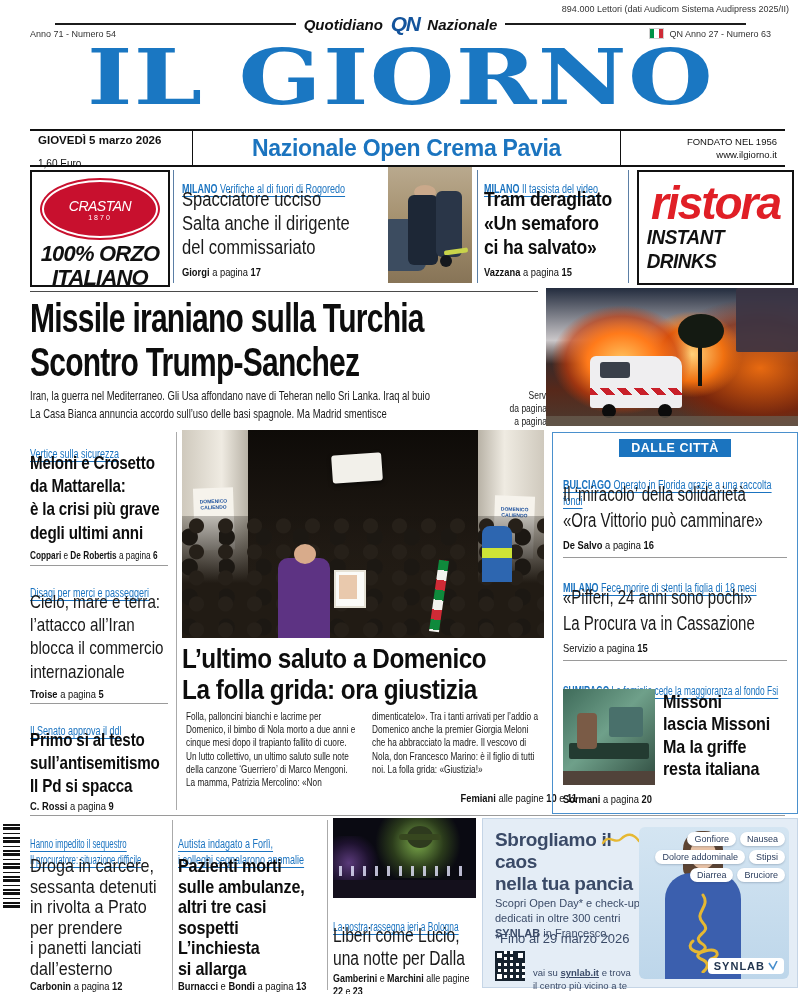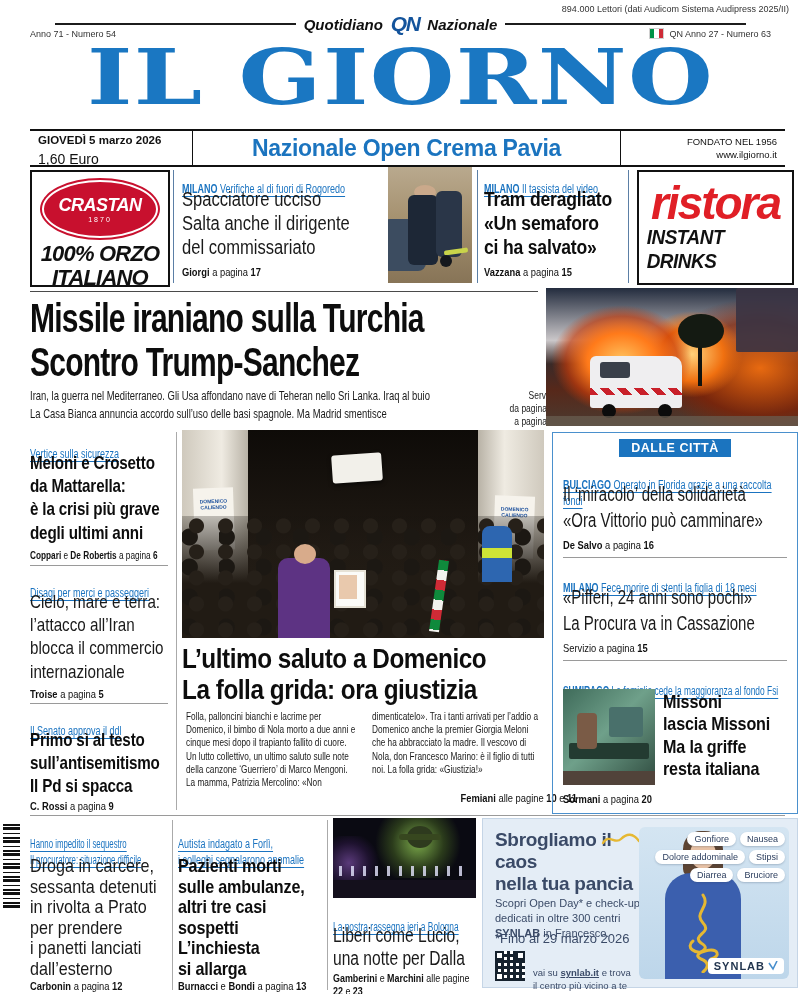--- a/index.html
+++ b/index.html
@@ -23,21 +23,21 @@
   .qn{font-size:21px;font-weight:900;font-style:italic;color:#14549c;letter-spacing:-1.5px}
   .flag{width:13px;height:9px;display:inline-block;
         background:linear-gradient(to right,#009246 0 33%,#fff 33% 66%,#ce2b37 66% 100%);
         border:1px solid #d0d0d0}
   .masthead{text-align:center;font-family:"DejaVu Serif",serif;font-weight:700;font-size:76px;
             line-height:.95;color:#1a77c2;transform:scaleX(1.28);transform-origin:50% 0;letter-spacing:1px}
   
   .datebar{border-top:2px solid #111;border-bottom:2px solid #111;display:flex;align-items:stretch;height:34px}
   .db-left{width:146px;border-right:1px solid #111;padding:3px 8px}
   .db-date{font-size:11.5px;font-weight:800}
-  .db-price{font-size:14px;margin-top:5px}
+  .db-price{font-size:10px;margin-top:12px}
   .db-center{flex:1;display:flex;align-items:center;justify-content:center;
              font-size:23px;font-weight:800;color:#1b74bf;letter-spacing:-.3px}
   .db-right{width:148px;border-left:1px solid #111;text-align:right;font-size:9.5px;line-height:1.4;
             display:flex;flex-direction:column;justify-content:center;padding:0 8px}
   
   .kicker{font-size:12px;line-height:1.28;color:#1a73c0;text-decoration:underline;
           text-underline-offset:3px;text-decoration-thickness:1px;white-space:pre-line}
   .kb{font-weight:800}
   .hl{white-space:pre-line;color:#0d0d0d}
   .hl-b{font-weight:800;letter-spacing:-.2px}
@@ -45,21 +45,21 @@
   .byline{font-size:11px;color:#111}
   .byline .b{font-weight:800}
   .vsep{width:1px;background:#5b7fa6}
   .hrule{height:1px;background:#4a4a4a}
   .thinrule{height:1px;background:#9a9a9a}
   
   .adbox{border:2px solid #111;background:#fff}
   .crastan-oval{width:112px;height:54px;background:#c8102e;border-radius:50%;margin:8px auto 4px;
                 display:flex;flex-direction:column;align-items:center;justify-content:center;color:#fff;
                 border:2px solid #fff;box-shadow:0 0 0 2px #c8102e}
-  .crastan-name{font-style:italic;font-weight:700;font-size:18px;letter-spacing:-.5px}
+  .crastan-name{font-style:italic;font-weight:400;font-size:14px;letter-spacing:-.5px}
   .crastan-year{font-size:7px;letter-spacing:2px}
   .crastan-tag{font-style:italic;font-weight:900;font-size:22px;line-height:1.08;letter-spacing:-.8px;color:#111;text-align:center}
   .ristora-name{color:#e01f26;font-style:italic;font-weight:900;font-size:46px;line-height:.95;letter-spacing:-2px}
   .ristora-sub{font-style:italic;font-weight:700;font-size:21px;letter-spacing:-.5px;color:#111;transform:scaleX(.9)}
   
   .citybox{border:1.5px solid #4a90cd}
   .citybadge{background:#1b74bf;color:#fff;font-weight:800;font-size:12.5px;letter-spacing:.5px;
              padding:2px 12px;display:inline-block}
   
   .ph{position:absolute;overflow:hidden}

